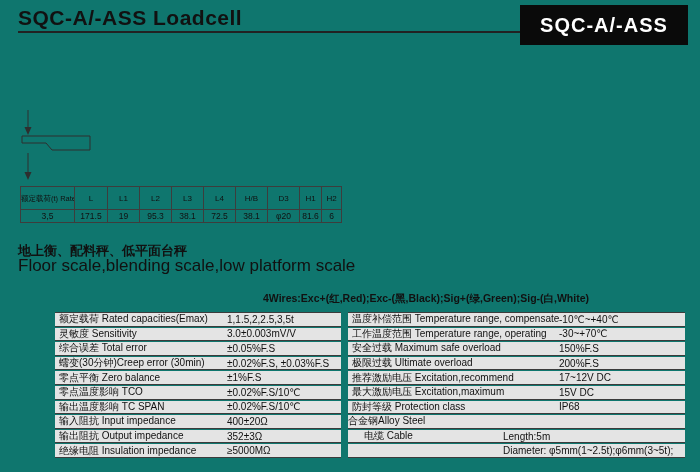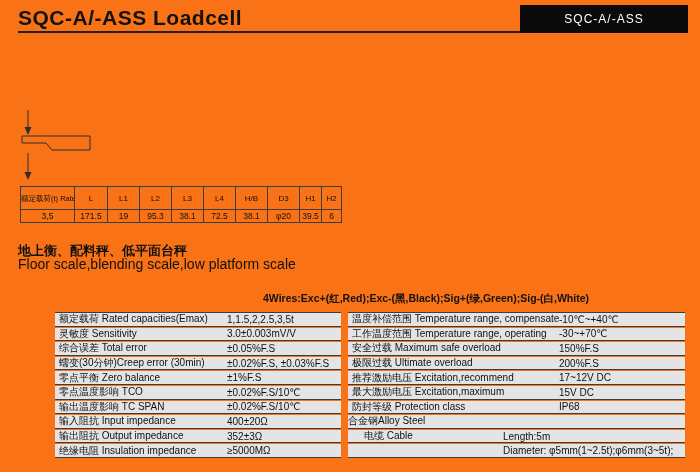--- a/index.html
+++ b/index.html
@@ -1,23 +1,23 @@
 <!DOCTYPE html>
 <html><head>
 <meta charset="utf-8">
 <style>
   html,body{margin:0;padding:0;background:#fff;}
-  .page{position:relative;width:700px;height:472px;background:#f97316;overflow:hidden;
+  .page{position:relative;width:700px;height:472px;background:#0f766e;overflow:hidden;
         font-family:"Liberation Sans","DejaVu Sans",sans-serif;color:#111;}
 
   
   .title{position:absolute;left:18px;top:6px;font-size:21px;font-weight:bold;letter-spacing:.5px;}
   .rule{position:absolute;left:18px;top:31px;width:502px;height:2px;background:#222;}
-  .badge{position:absolute;left:520px;top:5px;width:168px;height:28px;background:#0a0a0a;
-         color:#fff;font-size:12px;font-weight:normal;letter-spacing:1px;
+  .badge{position:absolute;left:520px;top:5px;width:168px;height:40px;background:#0a0a0a;
+         color:#fff;font-size:20px;font-weight:bold;letter-spacing:1px;
          display:flex;align-items:center;justify-content:center;}
 
   
   .loadicon{position:absolute;left:10px;top:96px;}
 
   
   .drawing{position:absolute;left:330px;top:40px;}
   svg{display:block;}
   .ln{stroke:#2e2e2e;stroke-width:1;fill:none;}
   .arr{fill:#2e2e2e;}
@@ -25,21 +25,21 @@
   
   .dimtable{position:absolute;left:20px;top:186px;width:318px;border-collapse:collapse;
             table-layout:fixed;font-size:8.5px;text-align:center;}
   .dimtable th,.dimtable td{border:1px solid #3d3d3d;padding:0;line-height:11px;height:12px;
             overflow:hidden;white-space:nowrap;font-weight:normal;}
   .dimtable th{height:22px;font-size:8px;}
   .dimtable .c0{width:54px;font-size:7.5px;}
 
   
   .cap-zh{position:absolute;left:18px;top:242px;font-size:13px;font-weight:bold;}
-  .cap-en{position:absolute;left:18px;top:256px;font-size:14px;}
+  .cap-en{position:absolute;left:18px;top:256px;font-size:17px;}
 
   
   .sect{position:absolute;left:16px;top:268px;font-size:24px;letter-spacing:-.5px;font-weight:500;}
   .wires{position:absolute;left:263px;top:292px;font-size:10.5px;font-weight:bold;}
 
   
   .spec{position:absolute;left:55px;top:312px;width:630px;display:flex;}
   .spec-col{display:flex;flex-direction:column;}
   .spec-col.left{width:286px;margin-right:7px;}
   .spec-col.right{width:337px;}
@@ -103,21 +103,21 @@
     </tr>
     <tr>
       <td>3,5</td>
       <td>171.5</td>
       <td>19</td>
       <td>95.3</td>
       <td>38.1</td>
       <td>72.5</td>
       <td>38.1</td>
       <td>φ20</td>
-      <td>39.5</td>
+      <td>81.6</td>
       <td>6</td>
     </tr>
   </tbody>
     </table>
 
   <div class="cap-zh">地上衡、配料秤、低平面台秤</div>
   <div class="cap-en">Floor scale,blending scale,low platform scale</div>
 
   <div class="wires">4Wires:Exc+(红,Red);Exc-(黑,Black);Sig+(绿,Green);Sig-(白,White)</div>
 

